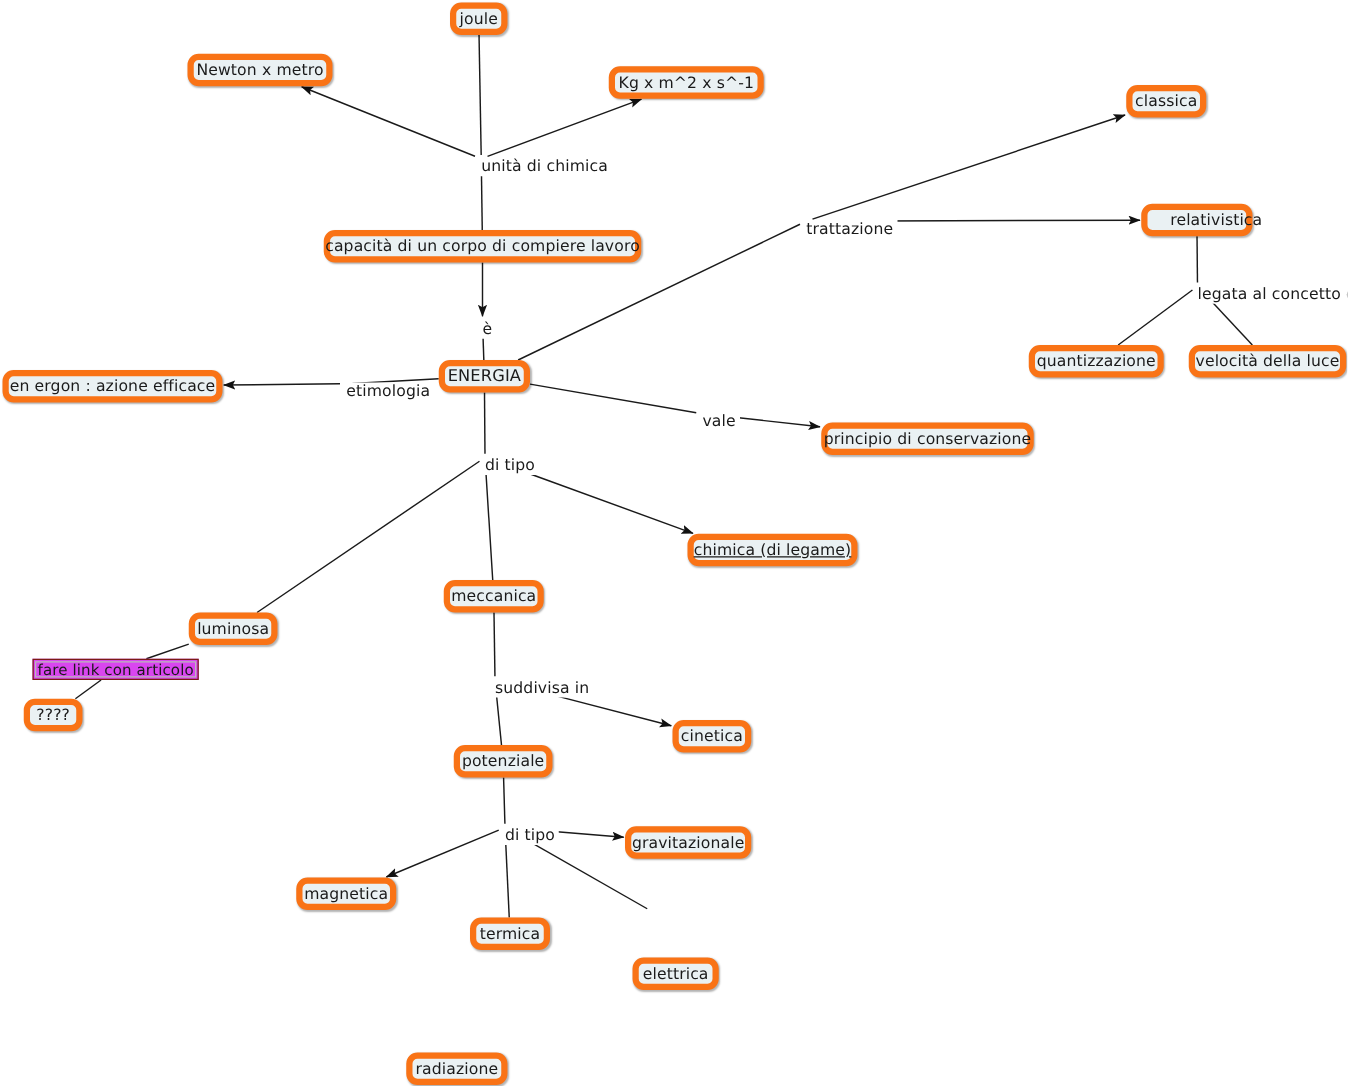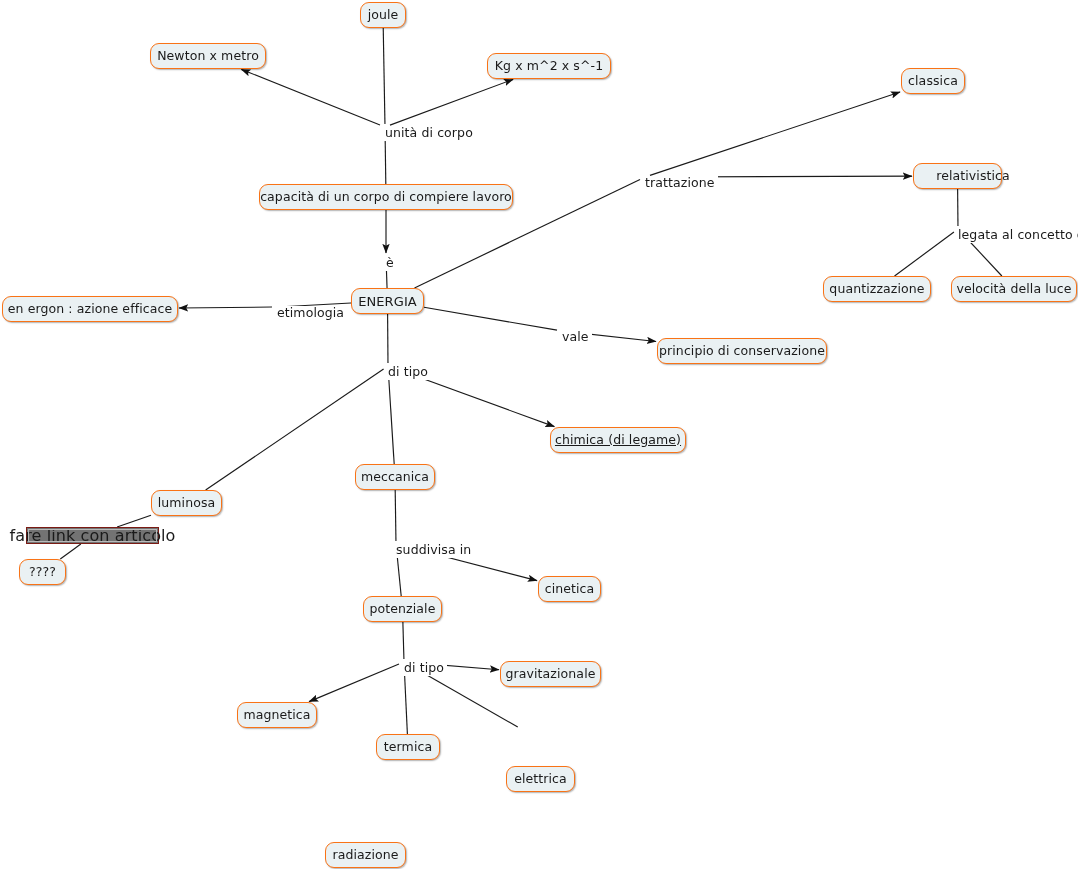--- a/index.html
+++ b/index.html
@@ -23,44 +23,44 @@
     left: 0;
     top: 0;
     width: 1078px;
     height: 869px;
     pointer-events: none;
   }
   .node {
     position: absolute;
     box-sizing: border-box;
     background: #eaf1f3;
-    border: 1px solid #f97316;
+    border: 5px solid #f97316;
     border-radius: 9px;
     color: #1a1a1a;
     font-size: 12.5px;
     line-height: 1;
     display: flex;
     align-items: center;
     justify-content: center;
     white-space: nowrap;
     padding: 0 9px;
     height: 26px;
     box-shadow: 1px 1px 1.5px rgba(0,0,0,0.30);
     letter-spacing: 0.1px;
   }
   .node.central {
     font-size: 13px;
   }
   .node.flag {
-    background: #737373;
+    background: #d946ef;
     border: 1px solid #7b1b14;
     border-radius: 0;
     box-shadow: none;
     height: 17px;
-    font-size: 16px;
+    font-size: 12px;
     padding: 0 3px;
     color: #1a1a1a;
   }
   .node.flag .inner-rule {
     position: absolute;
     left: 1px;
     right: 1px;
     top: 1px;
     bottom: 1px;
     border: 1px solid #b9b9b9;
@@ -186,21 +186,21 @@
         <span>elettrica</span>
       </div>
       <div class="node" style="left: 376px; top: 734px; width: 64px;">
         <span>termica</span>
       </div>
       <div class="node" style="left: 325px; top: 842px; width: 81px;">
         <span>radiazione</span>
       </div>
     </div>
   <div id="labels-layer">
-      <div class="linklabel" style="left: 382px; top: 126px;"><span>unità di corpo</span></div>
+      <div class="linklabel" style="left: 382px; top: 126px;"><span>unità di chimica</span></div>
       <div class="linklabel" style="left: 642px; top: 176px;"><span>trattazione</span></div>
       <div class="linklabel" style="left: 955px; top: 228px;"><span>legata al concetto di</span></div>
       <div class="linklabel" style="left: 383px; top: 256px;"><span>è</span></div>
       <div class="linklabel" style="left: 274px; top: 306px;"><span>etimologia</span></div>
       <div class="linklabel" style="left: 559px; top: 330px;"><span>vale</span></div>
       <div class="linklabel" style="left: 385px; top: 365px;"><span>di tipo</span></div>
       <div class="linklabel" style="left: 393px; top: 543px;"><span>suddivisa in</span></div>
       <div class="linklabel" style="left: 401px; top: 661px;"><span>di tipo</span></div>
     </div>
 </div>

